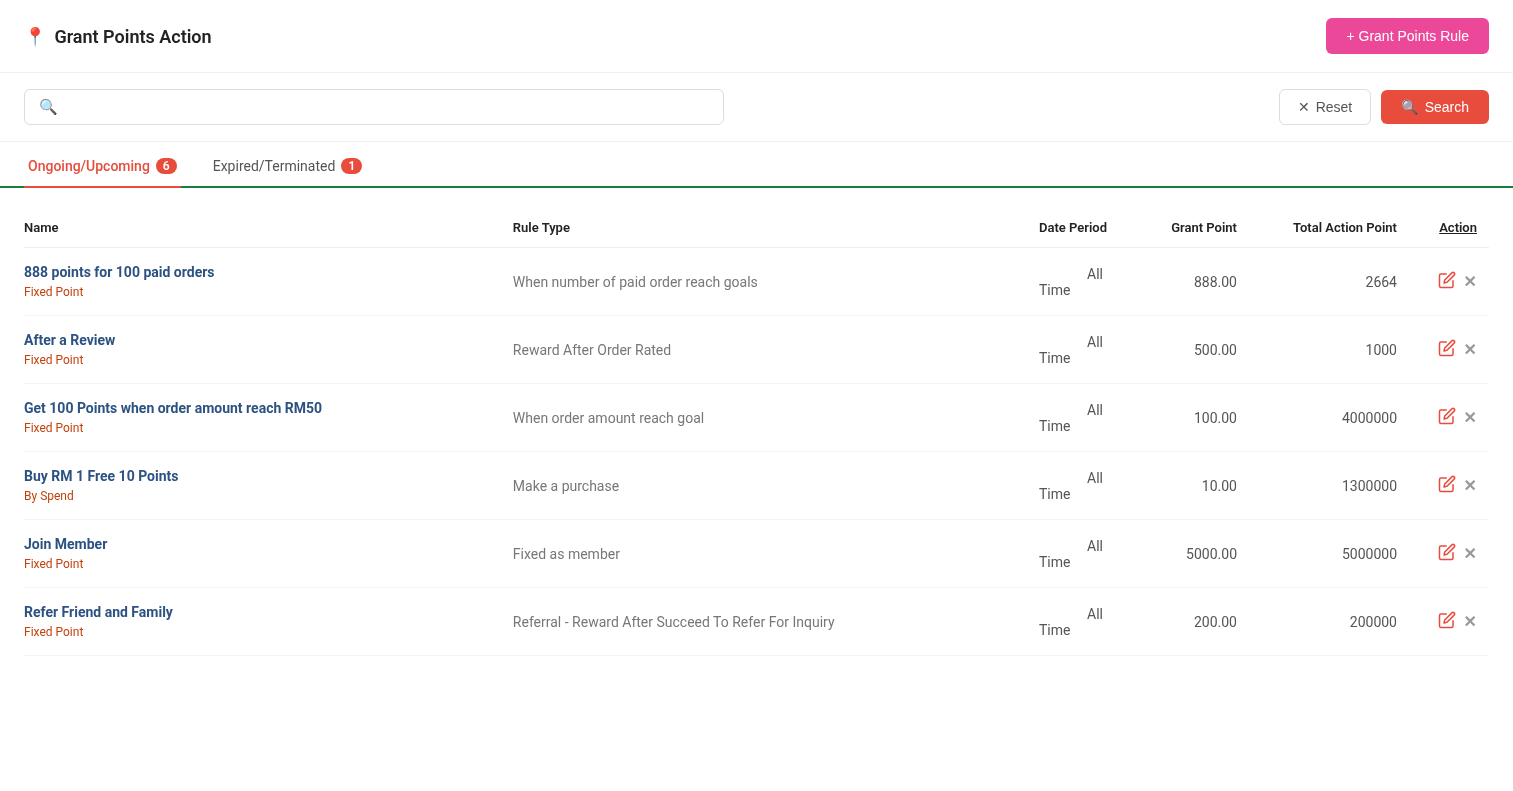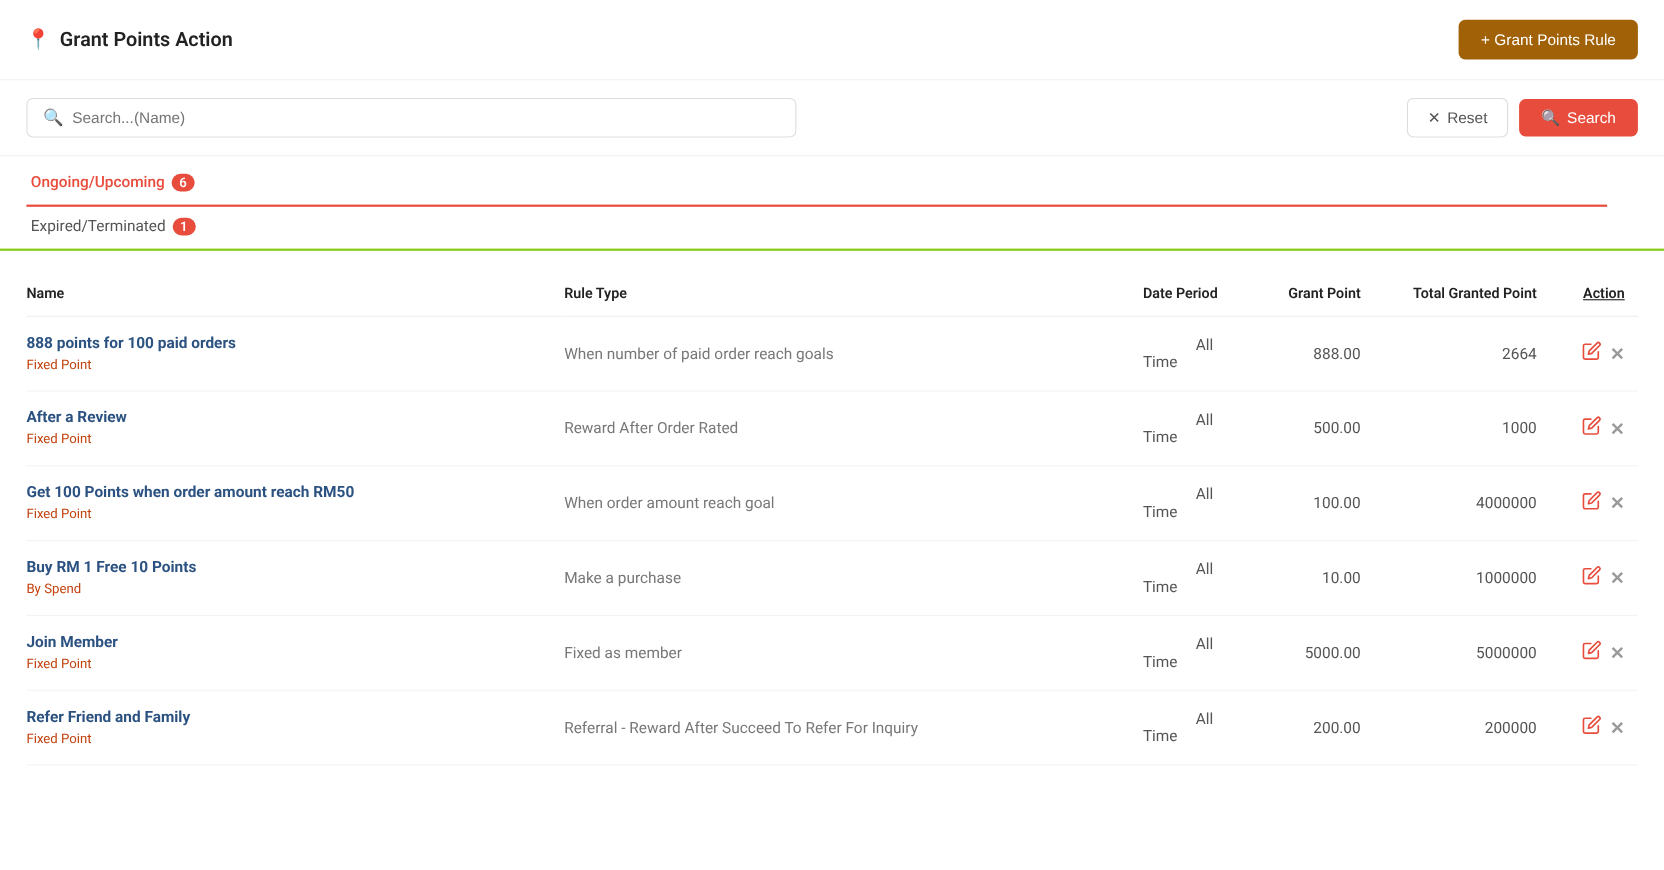--- a/index.html
+++ b/index.html
@@ -18,21 +18,21 @@
       gap: 8px;
       font-size: 18px;
       font-weight: 600;
       color: #222;
     }
     .header-title-icon {
       color: #e74c3c;
       font-size: 18px;
     }
     .add-rule-btn {
-      background: #a16207;
+      background: #ec4899;
       color: #fff;
       border: none;
       padding: 10px 20px;
       border-radius: 6px;
       font-size: 14px;
       font-weight: 500;
       cursor: pointer;
       display: flex;
       align-items: center;
       gap: 6px;
@@ -90,23 +90,22 @@
       font-size: 14px;
       cursor: pointer;
       display: flex;
       align-items: center;
       gap: 6px;
     }
 
     .tabs {
       display: flex;
       padding: 0 24px;
-      border-bottom: 2px solid #84cc16;
+      border-bottom: 2px solid #15803d;
       margin-top: 4px;
-      flex-direction: column;
     }
     .tab {
       padding: 12px 4px;
       margin-right: 28px;
       font-size: 14px;
       cursor: pointer;
       display: flex;
       align-items: center;
       gap: 6px;
       border-bottom: 2px solid transparent;
@@ -212,21 +211,20 @@
   <div class="header-title">
     <span class="header-title-icon">📍</span>
     <span>Grant Points Action</span>
   </div>
   <button class="add-rule-btn">+ Grant Points Rule</button>
 </div>
 
 <div class="search-bar">
   <div class="search-input-wrap">
     <span class="search-icon-sm">🔍</span>
-    <input type="text" placeholder="Search...(Name)" style="">
   </div>
   <div class="search-actions">
     <button class="reset-btn">
       <span>✕</span>
       <span>Reset</span>
     </button>
     <button class="search-btn">
       <span>🔍</span>
       <span>Search</span>
     </button>
@@ -247,21 +245,21 @@
 <div class="table-container">
   <table>
     <thead>
       <tr>
         <th>Name</th>
         <th>Rule Type</th>
         <th class="date-period">
           <span>Date Period</span>
         </th>
         <th class="grant-point">Grant Point</th>
-        <th class="total-granted">Total Granted Point</th>
+        <th class="total-granted">Total Action Point</th>
         <th class="action">Action</th>
       </tr>
     </thead>
     <tbody id="table-body">
     <tr>
       <td>
         <span class="row-name">888 points for 100 paid orders</span>
         <span class="row-subtype">Fixed Point</span>
       </td>
       <td>
@@ -339,21 +337,21 @@
         <span class="row-name">Buy RM 1 Free 10 Points</span>
         <span class="row-subtype">By Spend</span>
       </td>
       <td>
         <span class="rule-type-text">Make a purchase</span>
       </td>
       <td>
         <span class="date-period-text">All Time</span>
       </td>
       <td class="grant-point-val">10.00</td>
-      <td class="total-granted-val">1000000</td>
+      <td class="total-granted-val">1300000</td>
       <td>
         <div class="action-cell">
           <span class="edit-icon" title="Edit">
             <svg width="18" height="18" viewBox="0 0 24 24" fill="none" stroke="#e74c3c" stroke-width="2" stroke-linecap="round" stroke-linejoin="round">
               <path d="M11 4H4a2 2 0 0 0-2 2v14a2 2 0 0 0 2 2h14a2 2 0 0 0 2-2v-7"></path>
               <path d="M18.5 2.5a2.121 2.121 0 0 1 3 3L12 15l-4 1 1-4 9.5-9.5z"></path>
             </svg>
           </span>
           <span class="delete-icon" title="Delete">✕</span>
         </div>

